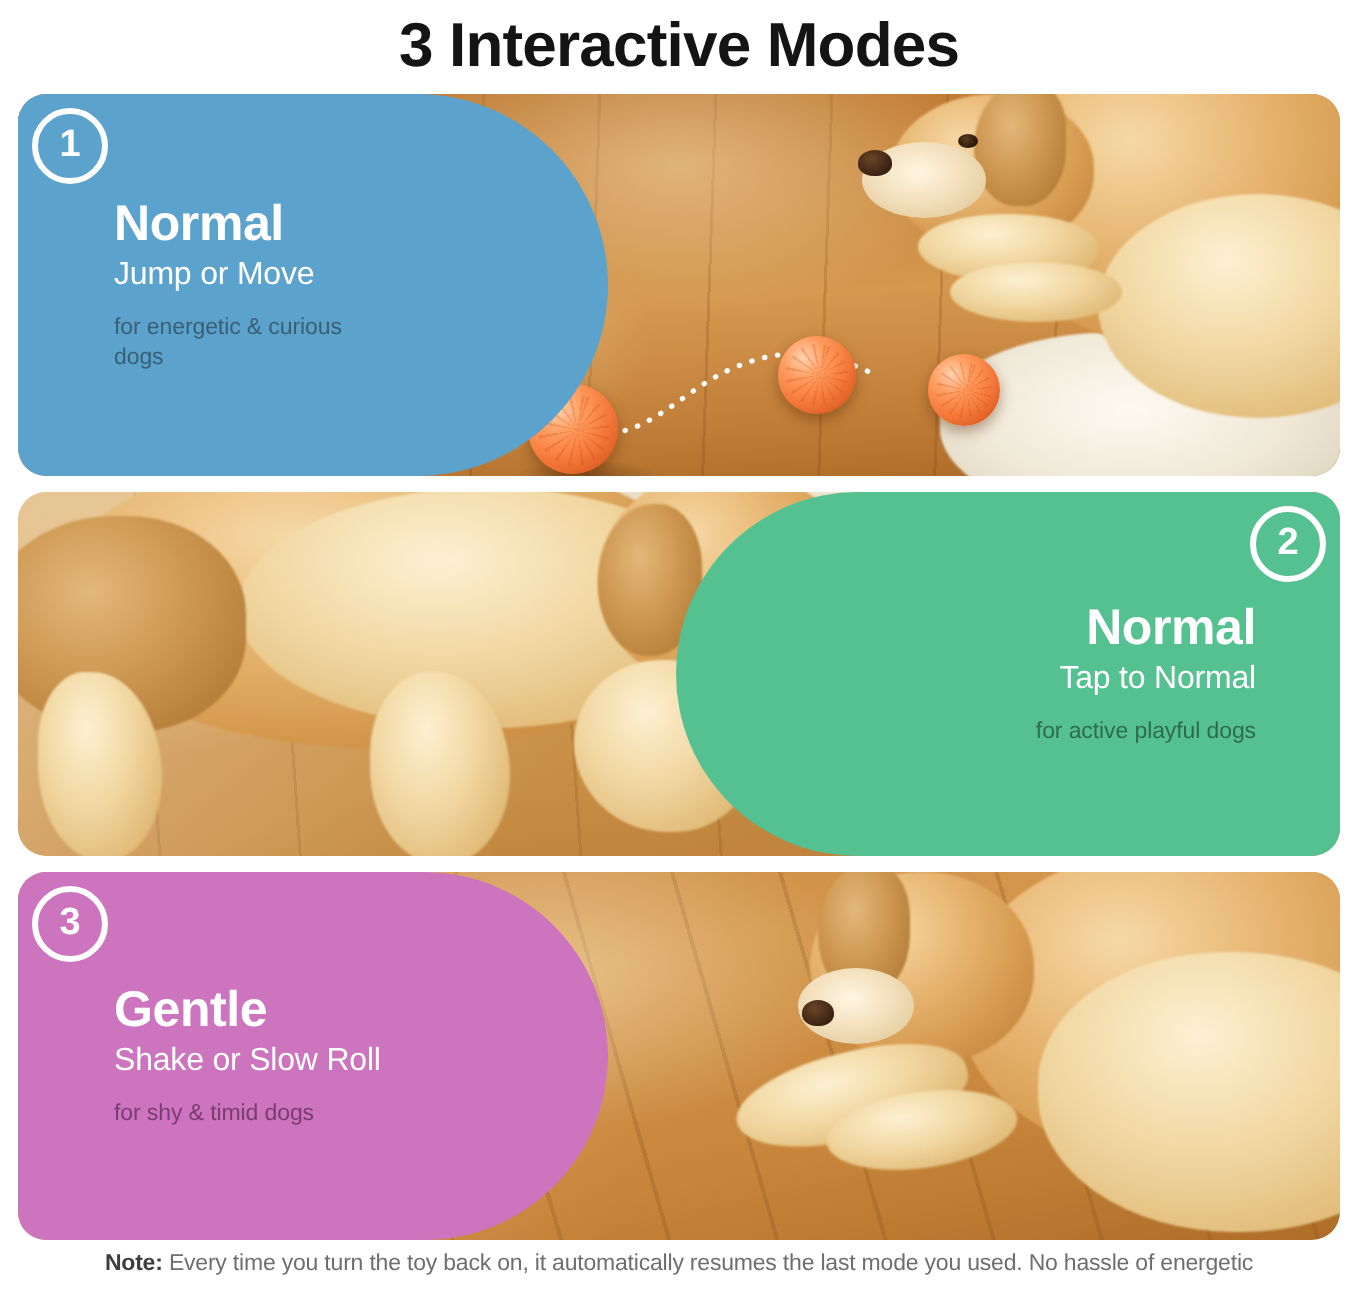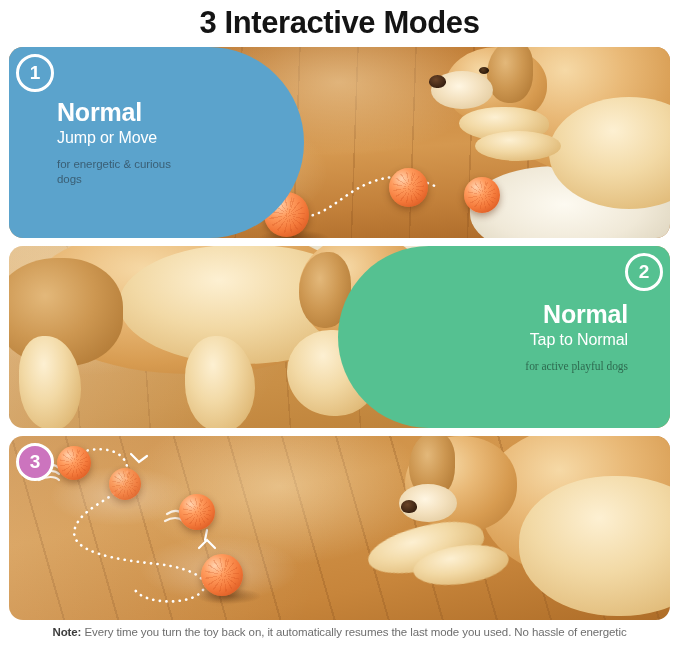--- a/index.html
+++ b/index.html
@@ -179,21 +179,21 @@
   }
   .mode-sub{
     font-size:16px;color:#ffffff;line-height:21px;margin:1px 0 0 0;
     letter-spacing:-0.1px;
   }
   .mode-desc{
     font-size:11.5px;line-height:15px;margin:9px 0 0 0;
     max-width:136px;letter-spacing:-0.05px;
   }
   #desc-1{color:#3a5f75;}
-  #desc-2{color:#2e6b50;max-width:168px;font-family:Liberation Serif, serif;}
+  #desc-2{color:#2e6b50;max-width:168px;}
   #desc-3{color:#7a3d70;}
 
   
   .badge{
     position:absolute;
     width:38px;height:38px;border-radius:50%;
     border:3px solid #ffffff;
     box-sizing:border-box;
     display:flex;align-items:center;justify-content:center;
     font-size:19px;font-weight:bold;color:#ffffff;
@@ -342,20 +342,25 @@
       <path class="swoosh" d="M 196 104 L 198 94"></path>
     </svg>
 
     <div class="ball" style="left:48px;top:10px;width:34px;height:34px;"></div>
     <div class="ball" style="left:100px;top:32px;width:32px;height:32px;opacity:.88;"></div>
     <div class="ball" style="left:170px;top:58px;width:36px;height:36px;"></div>
     <div class="ball-shadow" style="left:186px;top:152px;width:66px;height:16px;"></div>
     <div class="ball" style="left:192px;top:118px;width:42px;height:42px;"></div>
   </div>
 
+  <div class="blob left" id="blob-3">
+    <div class="mode-title">Gentle</div>
+    <div class="mode-sub">Shake or Slow Roll</div>
+    <div class="mode-desc" id="desc-3">for shy &amp; timid dogs</div>
+  </div>
 
   <div class="badge tl" id="badge-3">3</div>
 </div>
 
 <div class="note">
   <b>Note:</b>
   <span>Every time you turn the toy back on, it automatically resumes the last mode you used. No hassle of energetic</span>
 </div>
 
 </body></html>

